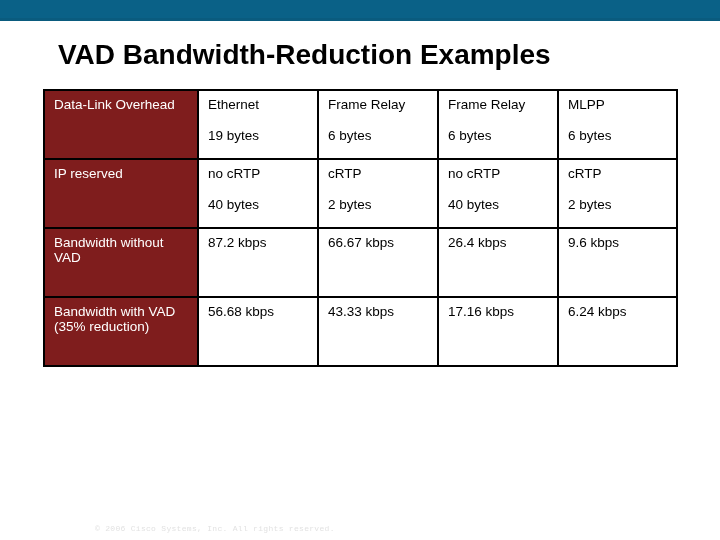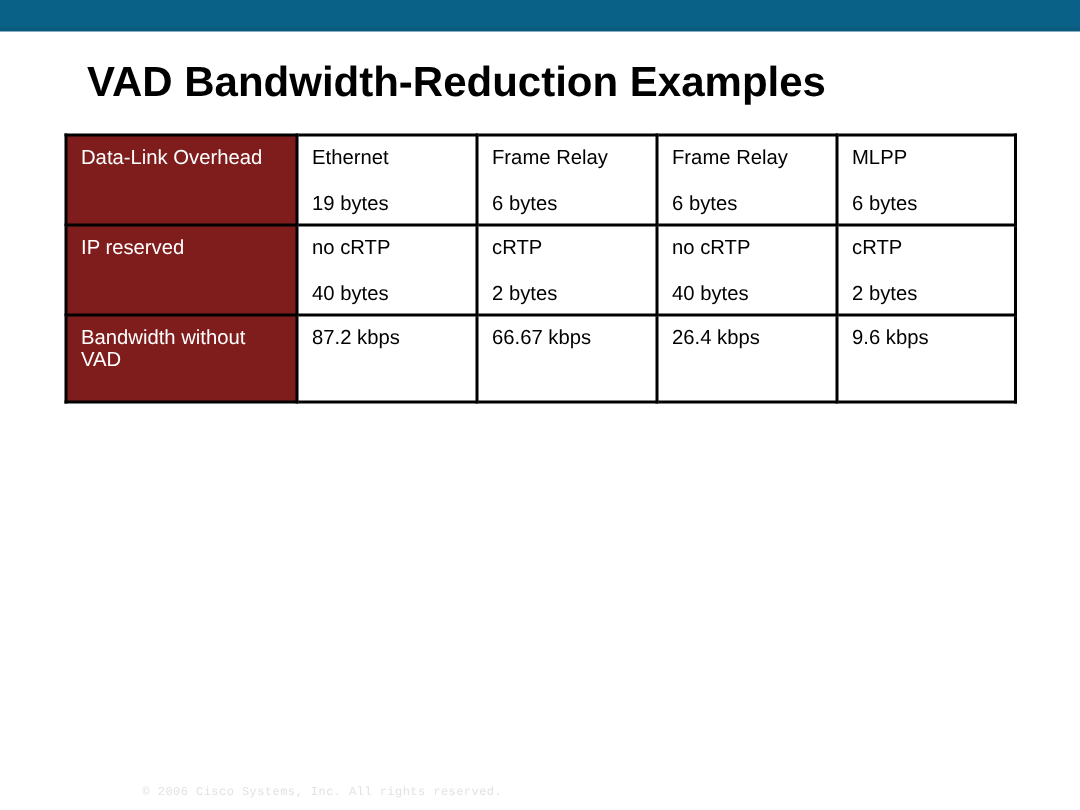--- a/index.html
+++ b/index.html
@@ -56,21 +56,21 @@
     table-layout: fixed;
   }
   #data-table td {
     border: 2px solid #000000;
     vertical-align: top;
     padding: 6px 8px 6px 9px;
     font-size: 13.5px;
     line-height: 15px;
     color: #000000;
     background: #ffffff;
-    height: 58px;
+    height: 69px;
     box-sizing: border-box;
   }
   #data-table td.rowhead {
     background: #7f1d1d;
     color: #ffffff;
   }
   .cell-main {
     display: block;
     white-space: pre-line;
   }
@@ -180,17 +180,38 @@
       <td>
         <span class="cell-main">26.4 kbps</span>
 
       </td>
       <td>
         <span class="cell-main">9.6 kbps</span>
 
       </td>
     </tr>
 
+    <tr>
+      <td class="rowhead">
+        <span class="cell-main">Bandwidth with VAD (35% reduction)</span>
+      </td>
+      <td>
+        <span class="cell-main">56.68 kbps</span>
+
+      </td>
+      <td>
+        <span class="cell-main">43.33 kbps</span>
+
+      </td>
+      <td>
+        <span class="cell-main">17.16 kbps</span>
+
+      </td>
+      <td>
+        <span class="cell-main">6.24 kbps</span>
+
+      </td>
+    </tr>
 
   </tbody>
 </table>
 
 <div id="footer-copyright">© 2006 Cisco Systems, Inc. All rights reserved.</div>
 
 </body></html>

